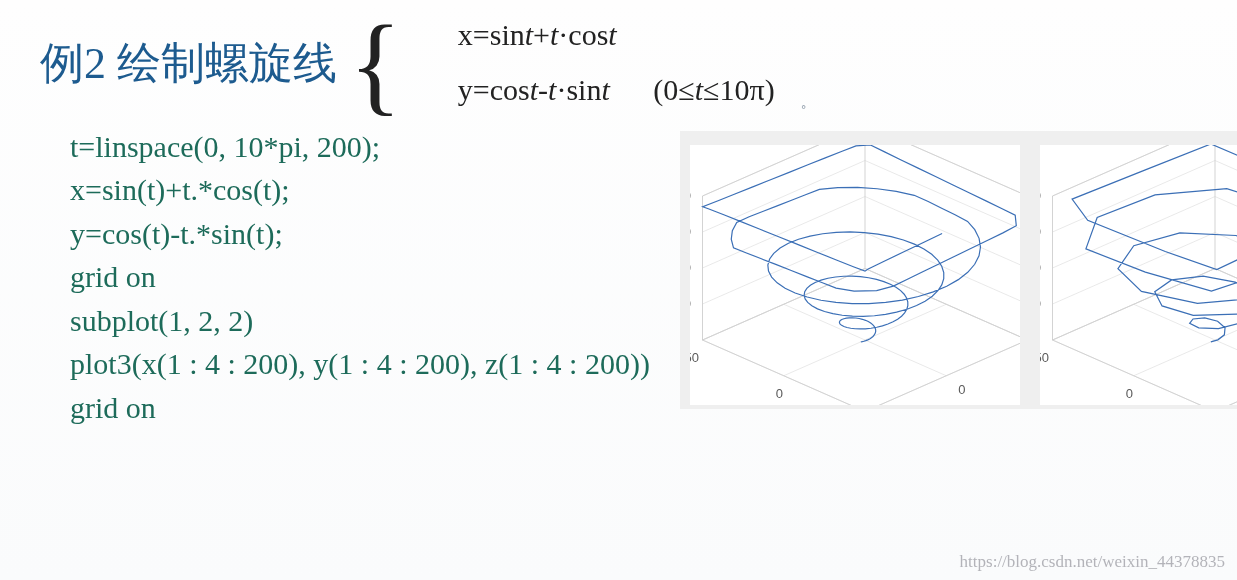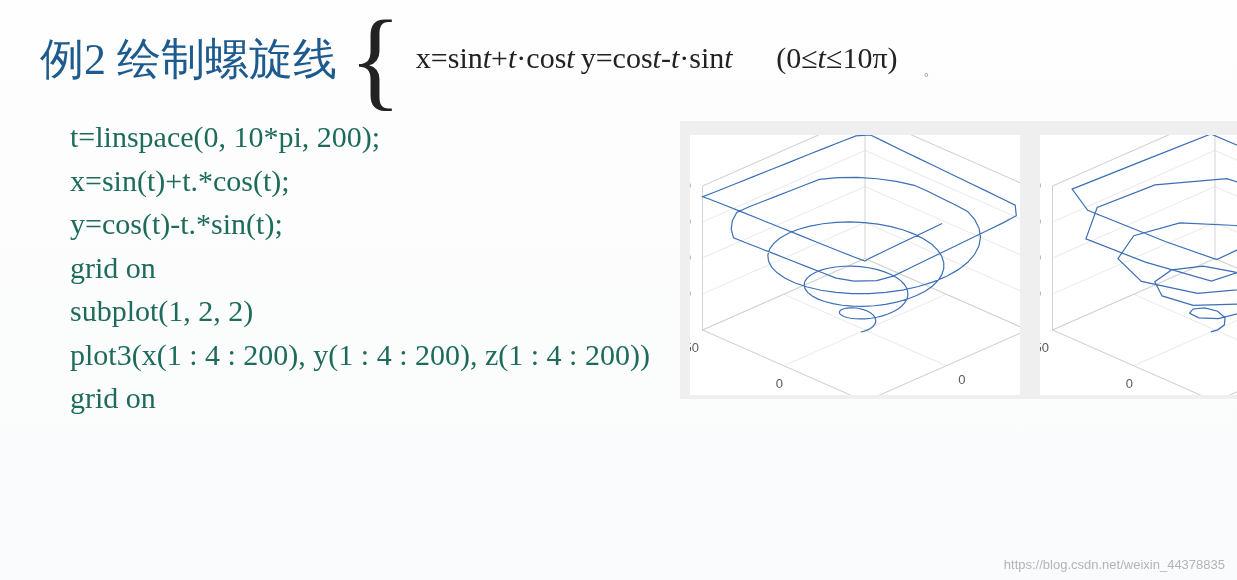--- a/index.html
+++ b/index.html
@@ -37,23 +37,24 @@
   }
   .brace {
     font-size: 110px;
     line-height: 0.8;
     color: #222;
     font-weight: 100;
     margin-right: 4px;
   }
   .eq-col {
     display: flex;
-    flex-direction: row;
-    gap: 6px;
+    flex-direction: column;
+    gap: 16px;
     line-height: 1.3;
+    margin-left: 42px;
   }
   .eq-line { white-space: nowrap; }
   .it { font-style: italic; }
   .range {
     font-size: 30px;
     margin-left: 36px;
   }
   .dot-punct {
     font-size: 16px;
     color: #7a8a9a;
@@ -94,22 +95,22 @@
     fill: #5a5a5a;
   }
   .spiral { fill: none; stroke: #3b6fb6; stroke-width: 1.2; }
   .grid { stroke: #d2d2d2; stroke-width: 0.5; }
   .axis { stroke: #b5b5b5; stroke-width: 0.6; }
   .watermark {
     position: absolute;
     right: 12px;
     bottom: 8px;
     color: rgba(120,120,130,0.55);
-    font-family: Liberation Sans, sans-serif;
-    font-size: 13px;
+    font-family: Liberation Serif, serif;
+    font-size: 17px;
   }
 </style>
 </head>
 <body>
 
 <div class="content">
   <div class="title-row">
     <span class="title">例2 绘制螺旋线</span>
     <div class="equations">
       <span class="brace">{</span>

